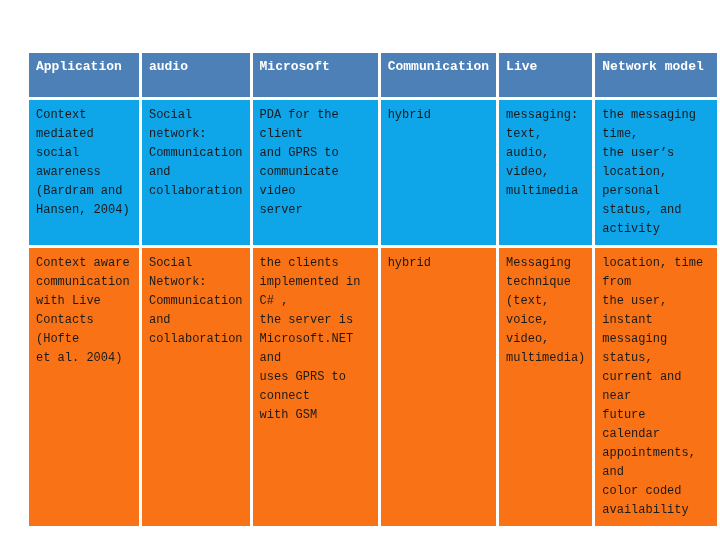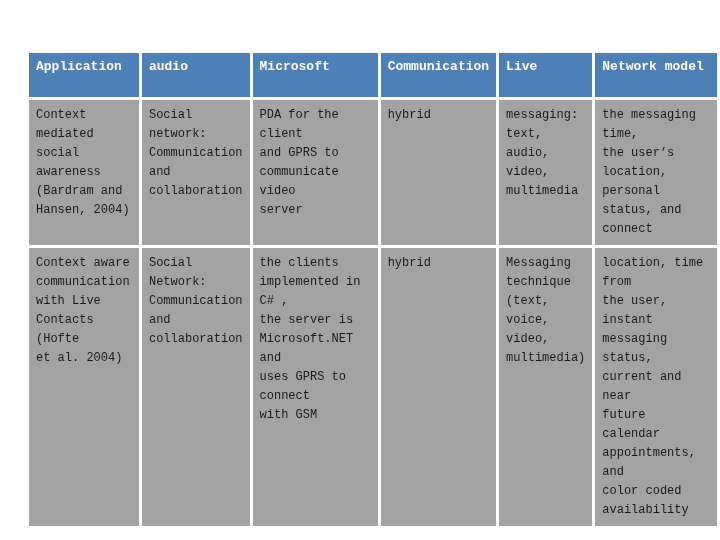--- a/index.html
+++ b/index.html
@@ -45,22 +45,22 @@
     font-size: 13px;
     font-weight: bold;
     line-height: 16px;
   }
   td {
     color: #1a1a1a;
     font-size: 12px;
     line-height: 19px;
     font-weight: normal;
   }
-  tr.band-dark td  { background: #a3a3a3; height: 81px; }
-  tr.band-light td { background: #a3a3a3; height: 147px; }
+  tr.band-dark td  { background: #0ea5e9; height: 81px; }
+  tr.band-light td { background: #f97316; height: 147px; }
   .caption {
     position: absolute;
     left: 0;
     top: 446px;
     width: 100%;
     text-align: center;
     font-family: "Liberation Serif", serif;
     font-size: 19px;
     font-weight: bold;
     color: #1c1414;
@@ -106,21 +106,21 @@
 communicate video
 server</td>
         <td>hybrid</td>
         <td>messaging:
 text, audio,
 video,
 multimedia</td>
         <td>the messaging time,
 the user’s location,
 personal status, and
-connect</td>
+activity</td>
       </tr>
       <tr class="band-light">
         <td>Context aware
 communication
 with Live
 Contacts (Hofte
 et al. 2004)</td>
         <td>Social Network:
 Communication
 and

